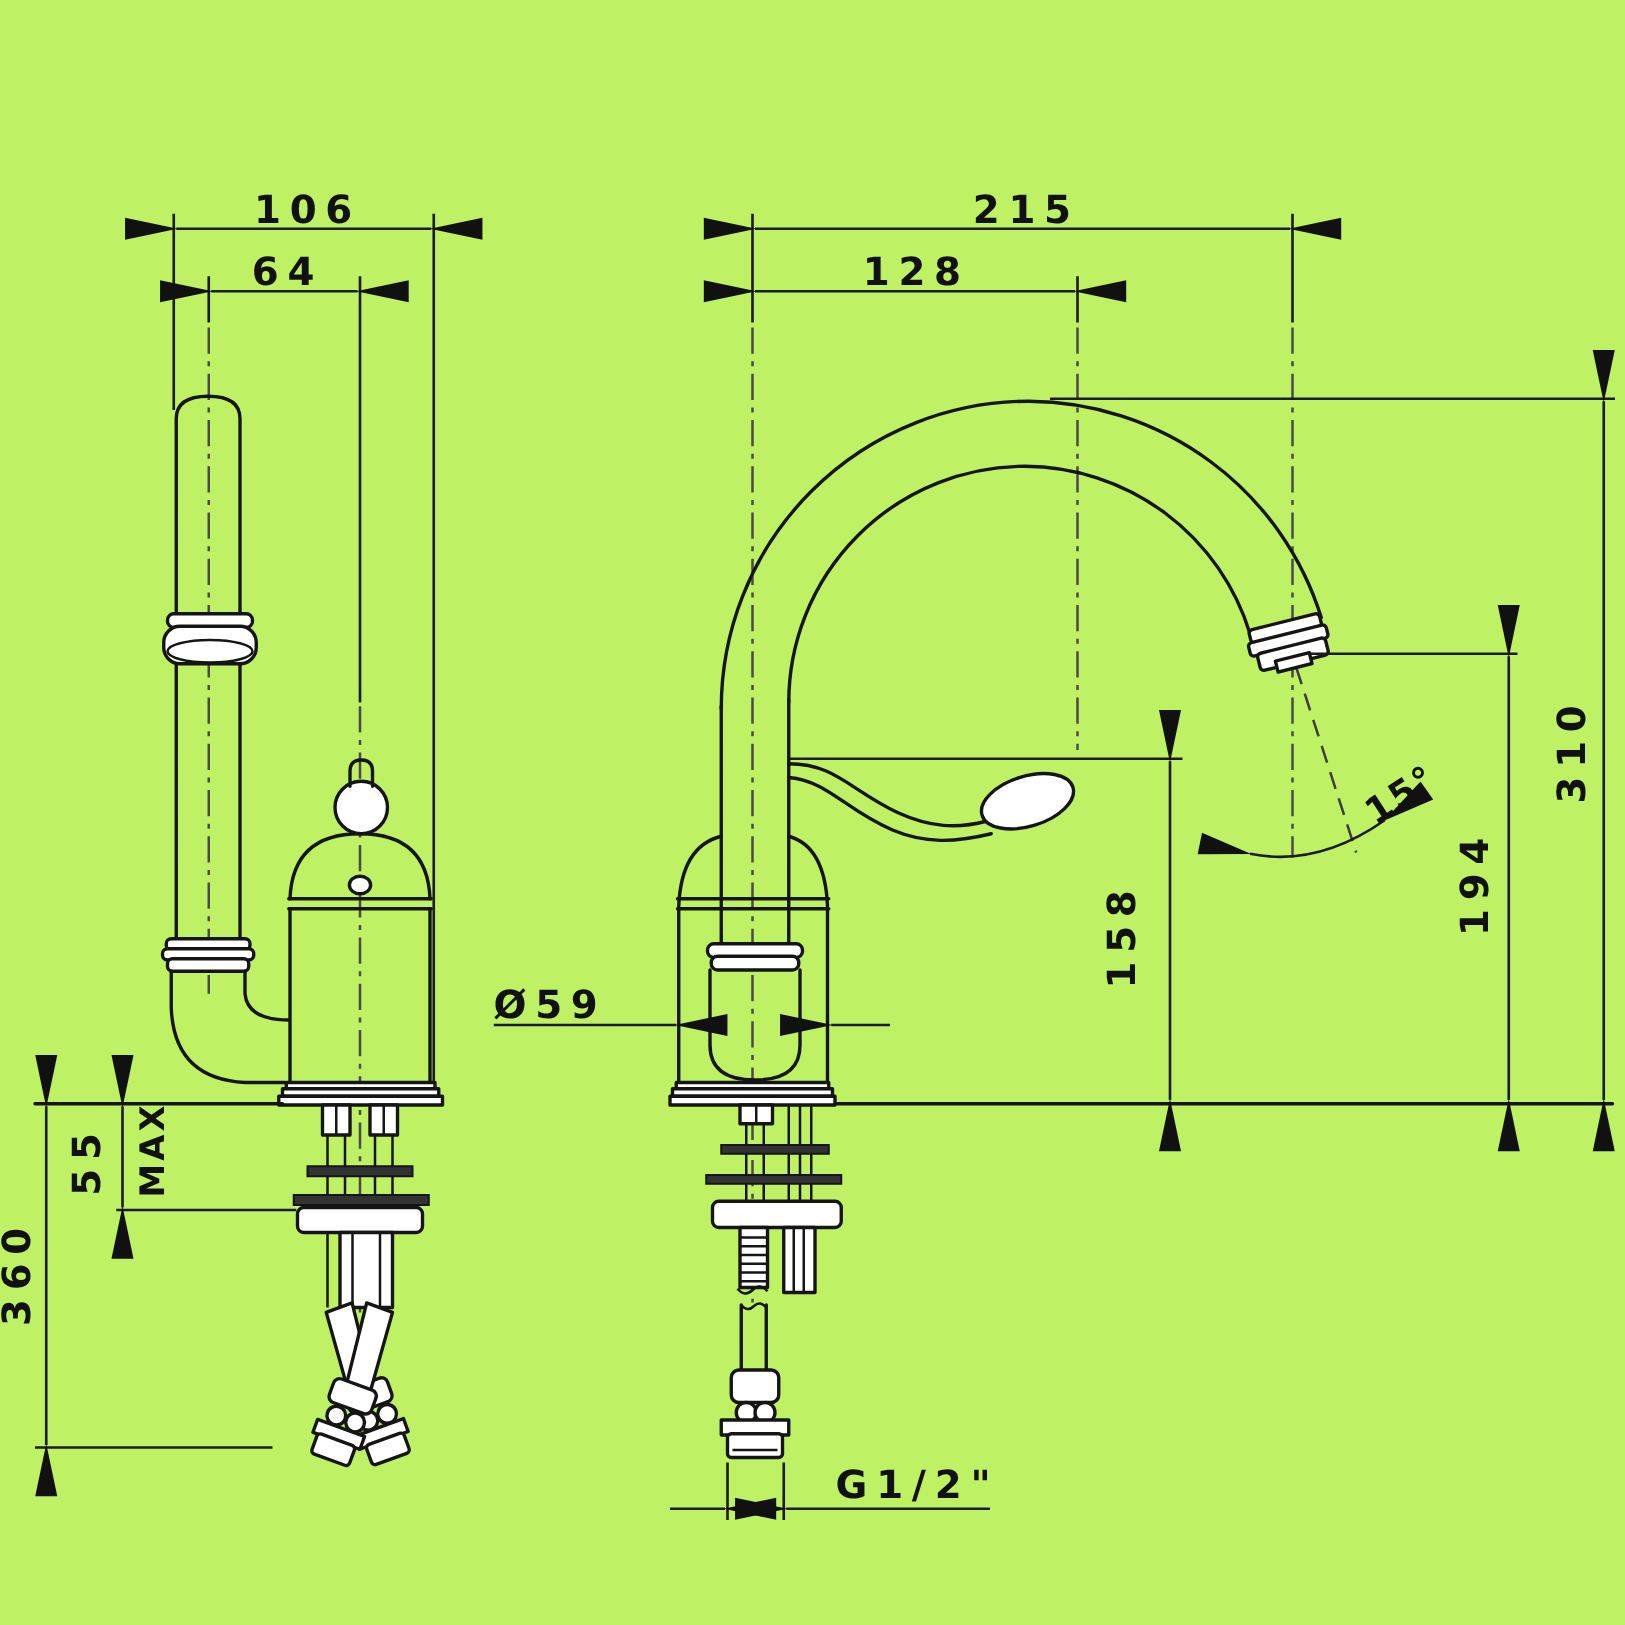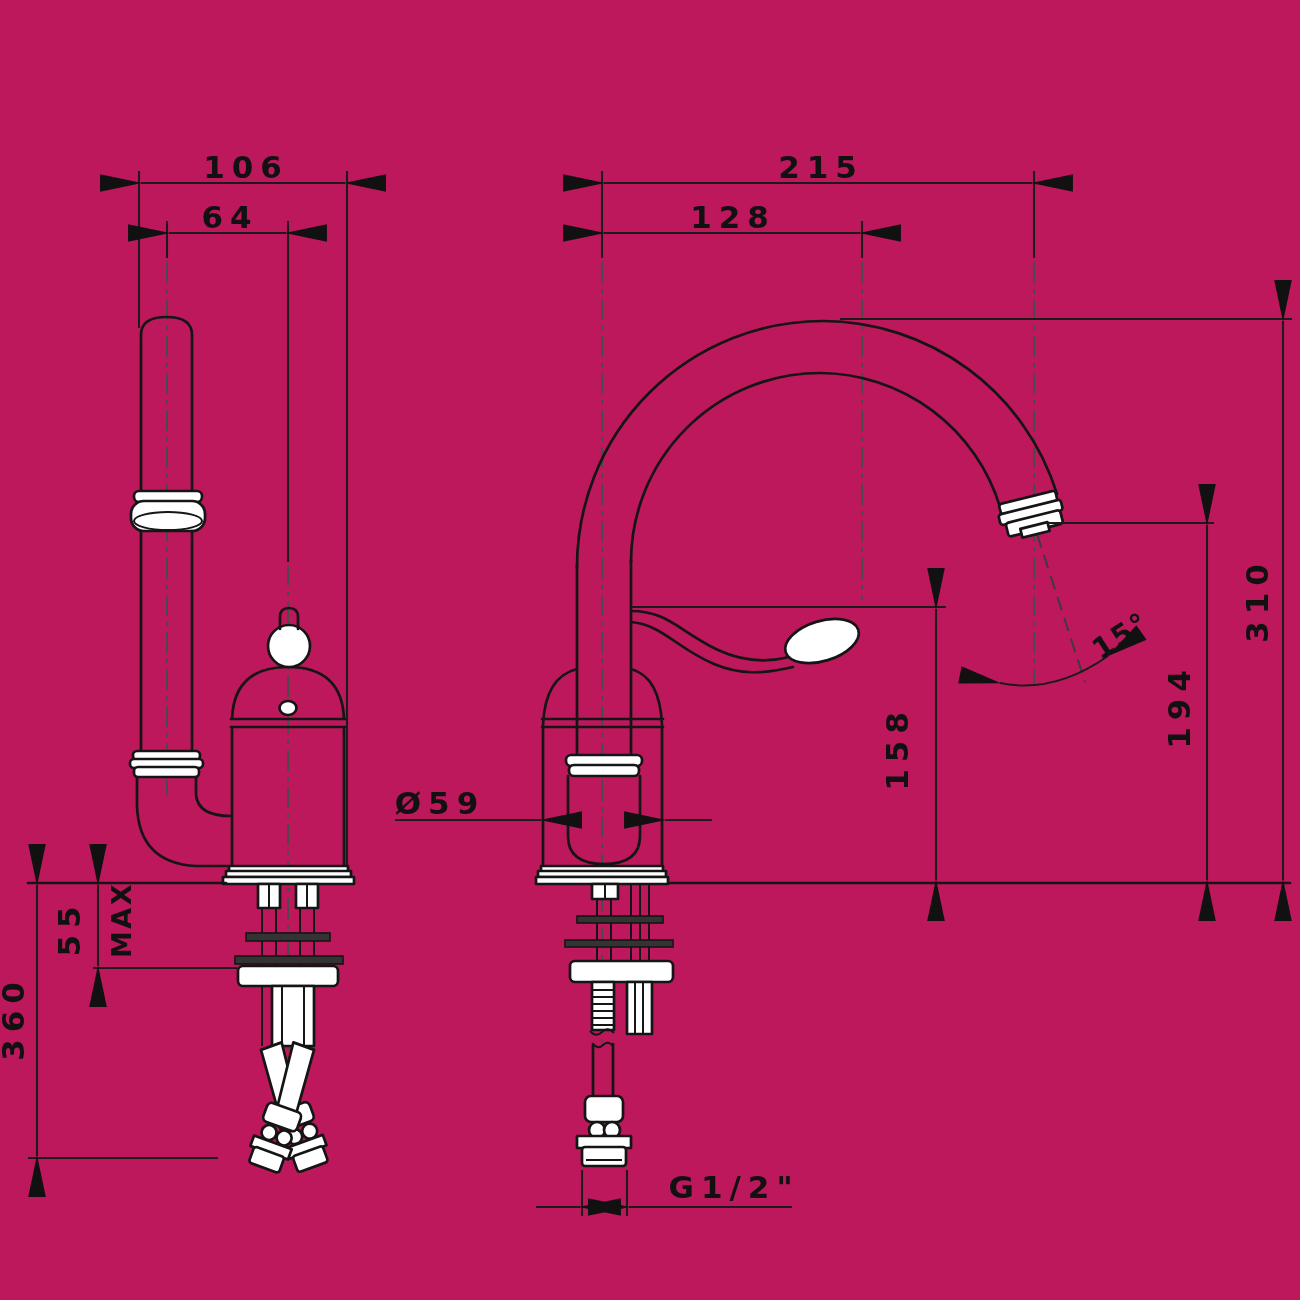--- a/index.html
+++ b/index.html
@@ -1,16 +1,16 @@
 <!DOCTYPE html>
 <html><head>
 <meta charset="utf-8">
 <style>
   html,body{margin:0;padding:0;background:#fff;}
-  .stage{position:relative;width:1300px;height:1300px;background:#be185d;overflow:hidden;}
+  .stage{position:relative;width:1300px;height:1300px;background:#bef264;overflow:hidden;}
   svg{display:block;}
   .outline{fill:none;stroke:#151515;stroke-width:2.7;stroke-linecap:round;stroke-linejoin:round;}
   .fillw{fill:#ffffff;stroke:#151515;stroke-width:2.7;stroke-linejoin:round;}
   .dark{fill:#333333;stroke:#151515;stroke-width:1.6;}
   .thin{fill:none;stroke:#151515;stroke-width:2;}
   .ext{fill:none;stroke:#1b1b1b;stroke-width:2.1;}
   .dim{fill:none;stroke:#1b1b1b;stroke-width:2.1;}
   .cl{fill:none;stroke:#4a4a4a;stroke-width:2;stroke-dasharray:21 6 4 6;}
   .dash{fill:none;stroke:#3c3c3c;stroke-width:2;stroke-dasharray:14 8;}
   .lbl{font-family:"DejaVu Sans","Liberation Sans",sans-serif;font-weight:bold;font-size:31px;letter-spacing:7px;fill:#111;}

